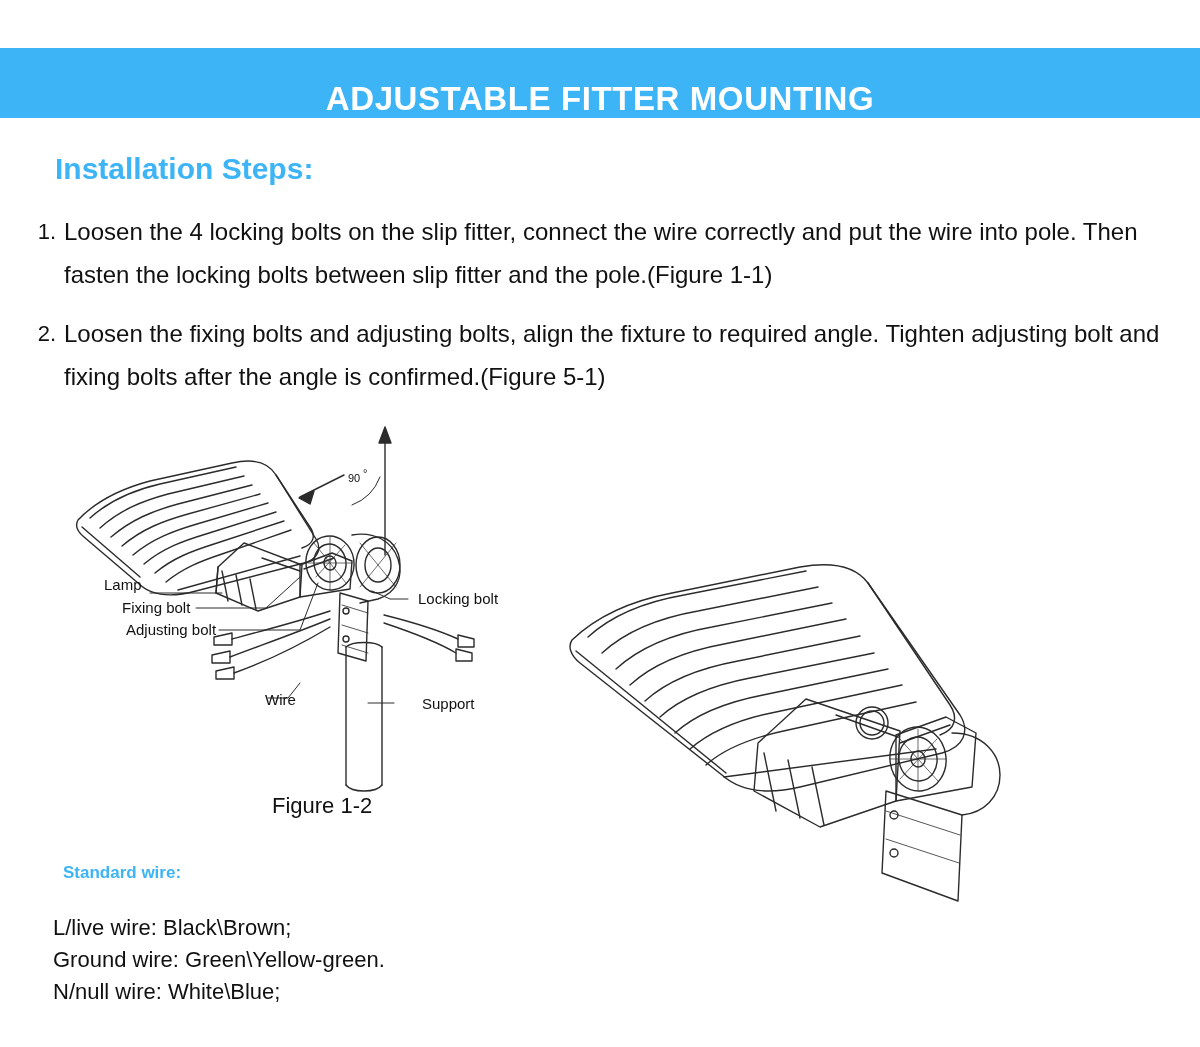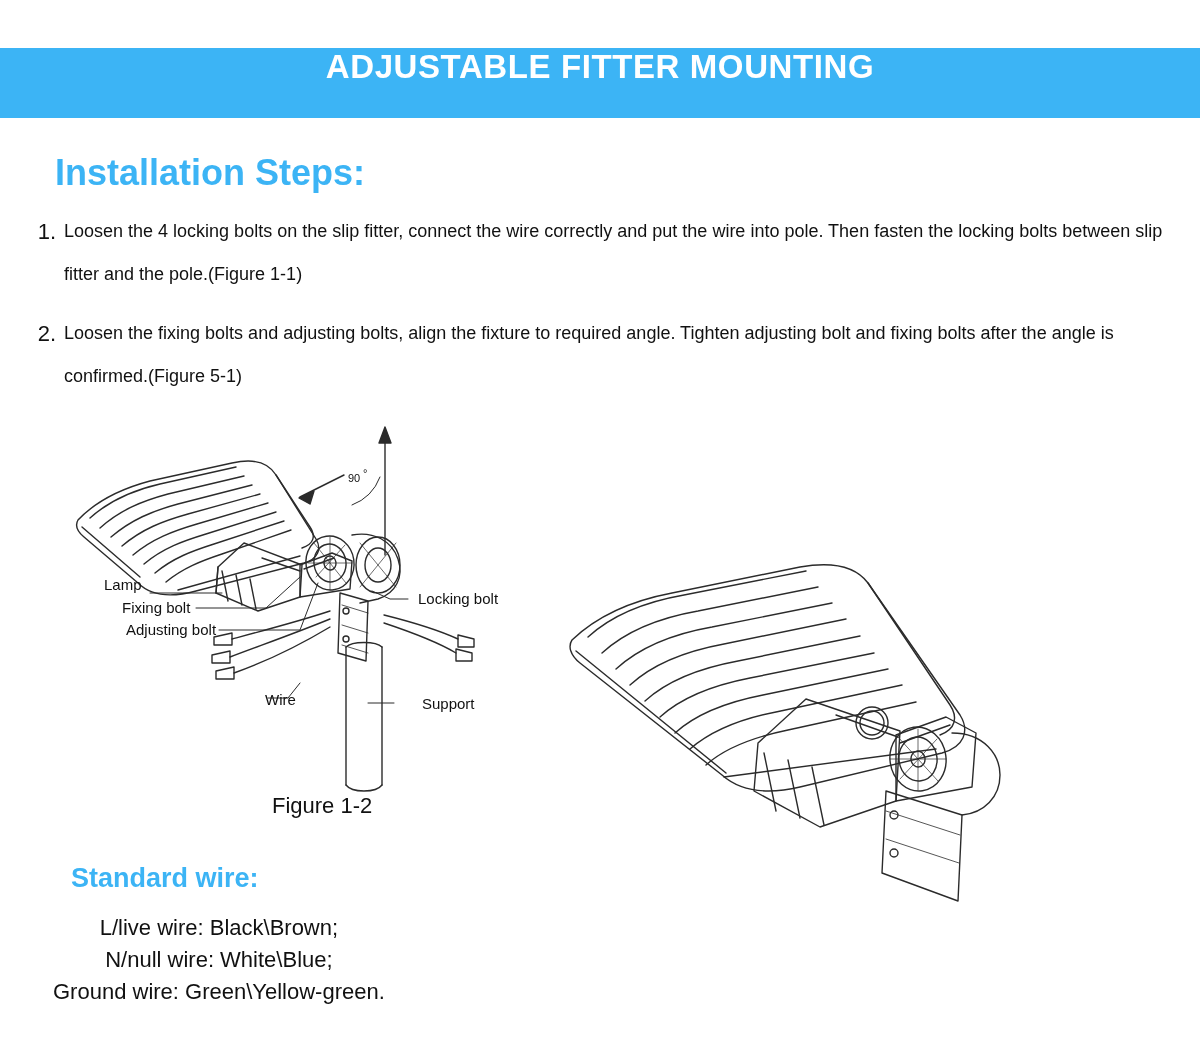--- a/index.html
+++ b/index.html
@@ -22,35 +22,35 @@
   }
   
   .banner {
     position: absolute;
     left: 0;
     top: 48px;
     width: 1200px;
     height: 70px;
     background: #3cb4f5;
     display: flex;
-    align-items: flex-start;
+    align-items: flex-end;
     justify-content: center;
   }
   .banner-title {
     color: #ffffff;
     font-size: 33px;
     font-weight: bold;
     letter-spacing: 0.6px;
   }
   
   .section-heading {
     position: absolute;
     left: 55px;
     top: 152px;
-    font-size: 36px;
+    font-size: 30px;
     font-weight: bold;
     color: #3cb4f5;
   }
   
   .steps {
     position: absolute;
     left: 24px;
     top: 210px;
     width: 1160px;
   }
@@ -62,21 +62,21 @@
   .step-num {
     width: 32px;
     flex: 0 0 32px;
     font-size: 22px;
     line-height: 43px;
     text-align: right;
     padding-right: 8px;
     color: #111;
   }
   .step-text {
-    font-size: 18px;
+    font-size: 24px;
     line-height: 43px;
     color: #111;
   }
   
   .figure-wrap {
     position: absolute;
     left: 0;
     top: 415px;
     width: 1200px;
     height: 440px;
@@ -84,35 +84,35 @@
   .figure-caption {
     position: absolute;
     left: 272px;
     top: 793px;
     font-size: 22px;
     color: #111;
   }
   
   .wire-heading {
     position: absolute;
-    left: 71px;
+    left: 63px;
     top: 863px;
-    font-size: 27px;
+    font-size: 17px;
     font-weight: bold;
     color: #3cb4f5;
   }
   .wire-lines {
     position: absolute;
     left: 53px;
     top: 912px;
     font-size: 22px;
     line-height: 32px;
     color: #111;
   }
-  .wire-line { white-space: pre; text-align: center; }
+  .wire-line { white-space: pre; }
   svg { display: block; }
   .lbl {
     font-family: "Liberation Sans", sans-serif;
     font-size: 15px;
     fill: #111;
   }
   .lbl-sm {
     font-family: "Liberation Sans", sans-serif;
     font-size: 11px;
     fill: #111;
@@ -285,17 +285,17 @@
         </g>
       </g>
     </svg>
   </div>
 
   <div class="figure-caption">Figure 1-2</div>
 
   <div class="wire-heading">Standard wire:</div>
   <div class="wire-lines">
     <div class="wire-line">L/live wire: Black\Brown;</div>
+    <div class="wire-line">Ground wire: Green\Yellow-green.</div>
     <div class="wire-line">N/null wire: White\Blue;</div>
-    <div class="wire-line">Ground wire: Green\Yellow-green.</div>
   </div>
 
 </div>
 
 </body></html>

